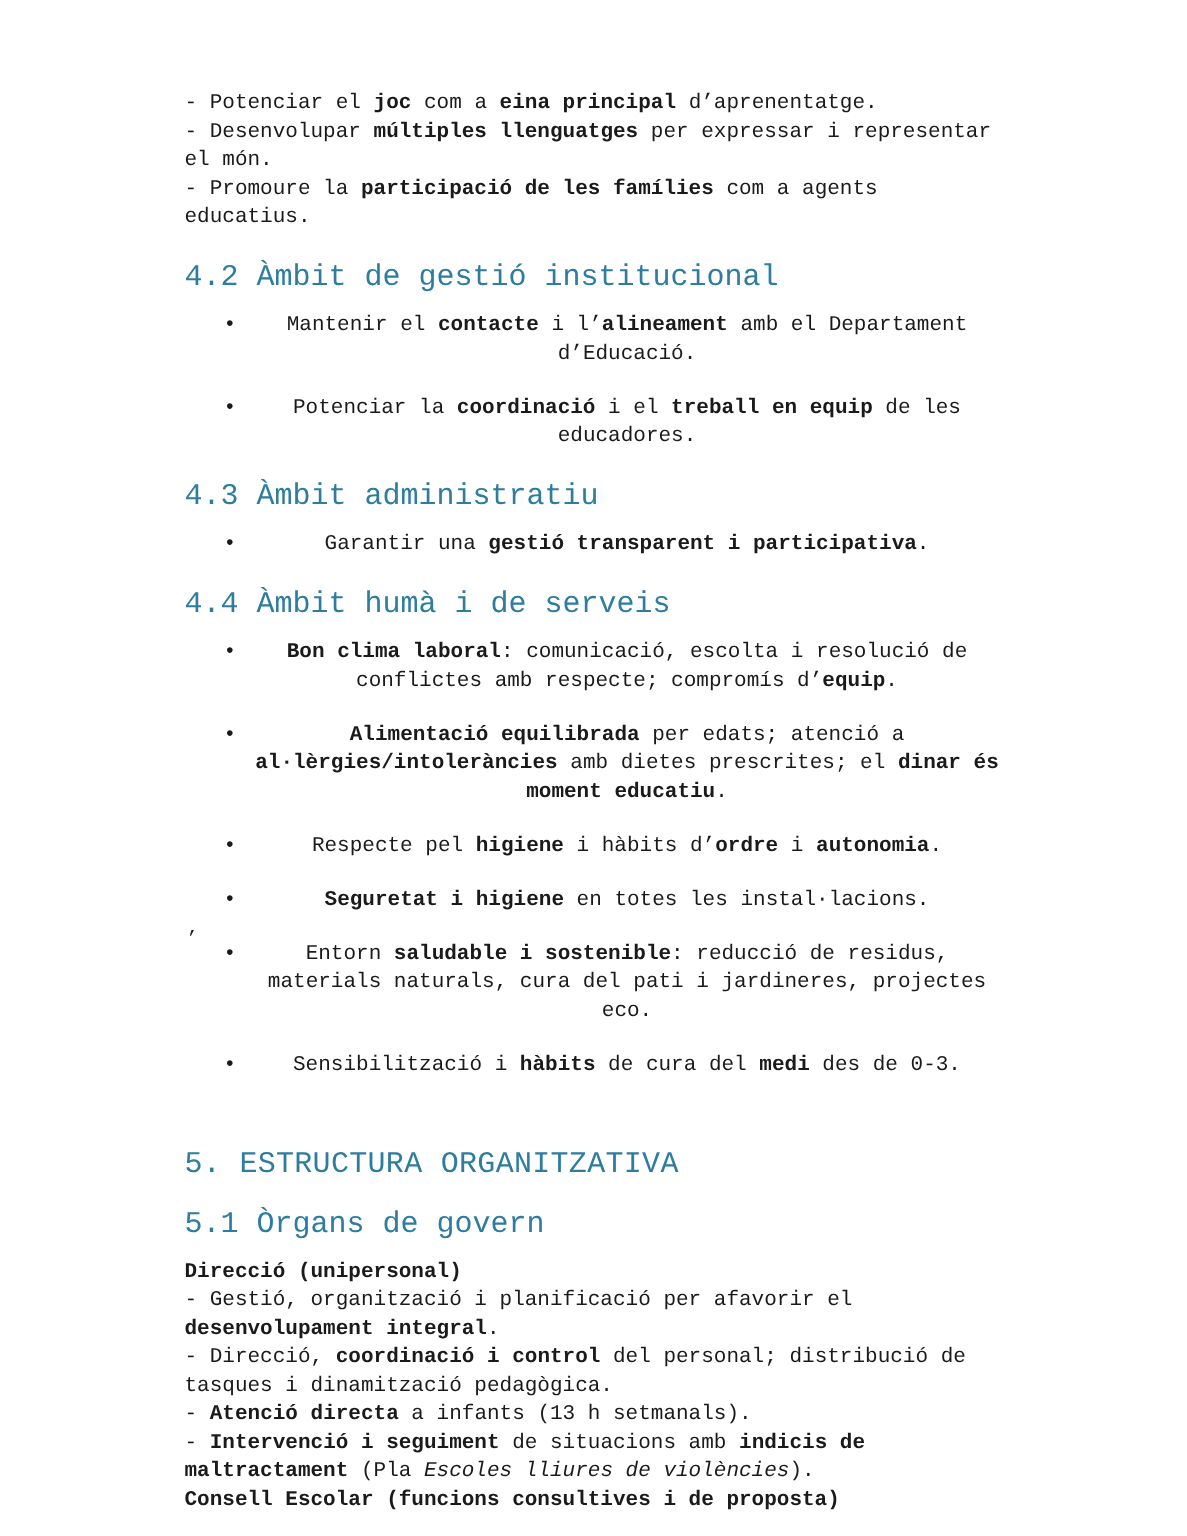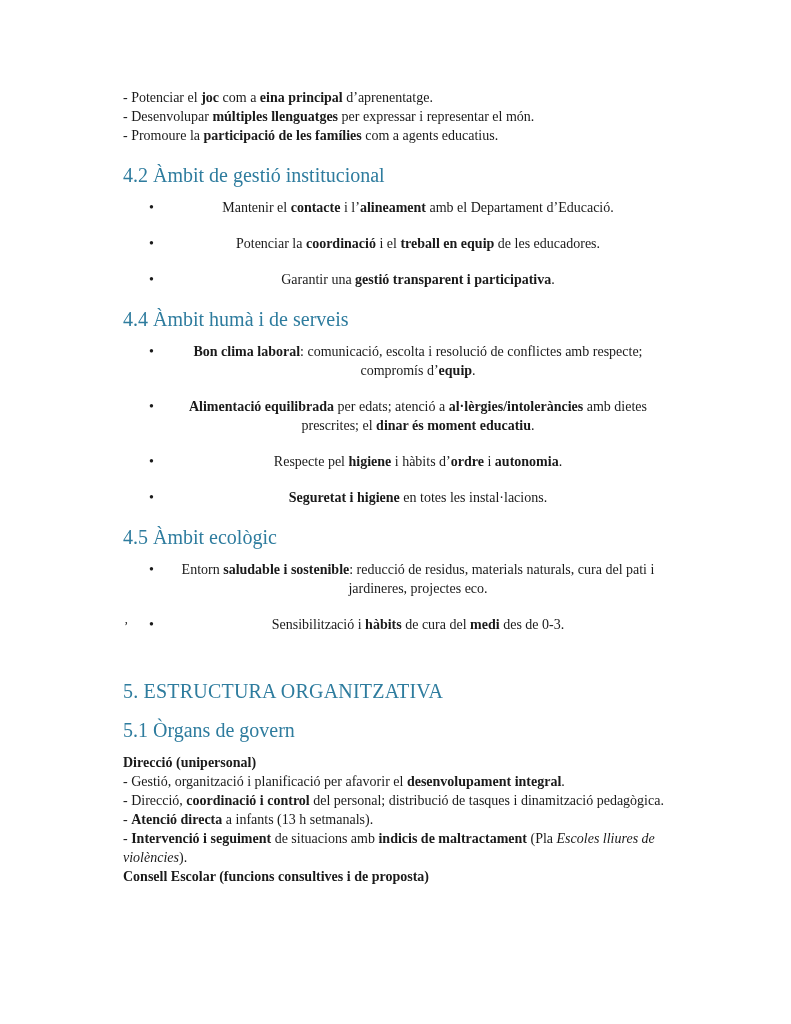--- a/index.html
+++ b/index.html
@@ -9,24 +9,24 @@
     padding: 0;
     background: #ffffff;
   }
   .page {
     position: relative;
     width: 765px;
     height: 1024px;
     margin: 0 auto;
     background: var(--page-bg, #ffffff);
     color: var(--text-color, #1a1a1a);
-    font-family: Liberation Serif, serif;
+    font-family: Liberation Mono, monospace;
     font-size: 14px;
     line-height: 19px;
-    padding: 88px 110px 0 110px;
+    padding: 60px 110px 0 110px;
     overflow: hidden;
   }
   p.line { margin: 0; }
   .b, .bold { font-weight: bold; }
   .i { font-style: italic; }
 
   h1.h-chapter {
     font-size: 20px;
     font-weight: 400;
     color: var(--heading-color, #2e7c9e);
@@ -82,33 +82,33 @@
   <p class="line"><span>- Potenciar el </span><span class="b">joc</span><span> com a </span><span class="b">eina principal</span><span> d’aprenentatge.</span></p>
   <p class="line"><span>- Desenvolupar </span><span class="b">múltiples llenguatges</span><span> per expressar i representar el món.</span></p>
   <p class="line"><span>- Promoure la </span><span class="b">participació de les famílies</span><span> com a agents educatius.</span></p>
 
   <h2 class="h-section">4.2 Àmbit de gestió institucional</h2>
   <ul class="bullets">
     <li><span>Mantenir el </span><span class="b">contacte</span><span> i l’</span><span class="b">alineament</span><span> amb el Departament d’Educació.</span></li>
     <li><span>Potenciar la </span><span class="b">coordinació</span><span> i el </span><span class="b">treball en equip</span><span> de les educadores.</span></li>
   </ul>
 
+  <h2 class="h-section">4.3 Àmbit administratiu</h2>
   <ul class="bullets">
     <li><span>Garantir una </span><span class="b">gestió transparent i participativa</span><span>.</span></li>
   </ul>
 
   <h2 class="h-section">4.4 Àmbit humà i de serveis</h2>
   <ul class="bullets">
     <li><span class="b">Bon clima laboral</span><span>: comunicació, escolta i resolució de conflictes amb respecte; compromís d’</span><span class="b">equip</span><span>.</span></li>
     <li><span class="b">Alimentació equilibrada</span><span> per edats; atenció a </span><span class="b">al·lèrgies/intoleràncies</span><span> amb dietes prescrites; el </span><span class="b">dinar és moment educatiu</span><span>.</span></li>
     <li><span>Respecte pel </span><span class="b">higiene</span><span> i hàbits d’</span><span class="b">ordre</span><span> i </span><span class="b">autonomia</span><span>.</span></li>
     <li><span class="b">Seguretat i higiene</span><span> en totes les instal·lacions.</span></li>
   </ul>
 
-  <h2 class="h-section">4.5 Àmbit ecològic</h2>
   <ul class="bullets">
     <li><span>Entorn </span><span class="b">saludable i sostenible</span><span>: reducció de residus, materials naturals, cura del pati i jardineres, projectes eco.</span></li>
     <li><span>Sensibilització i </span><span class="b">hàbits</span><span> de cura del </span><span class="b">medi</span><span> des de 0-3.</span></li>
   </ul>
 
   <span class="stray">’</span>
 
   <h1 class="h-chapter">5. ESTRUCTURA ORGANITZATIVA</h1>
   <h2 class="h-section h-sub">5.1 Òrgans de govern</h2>
 

